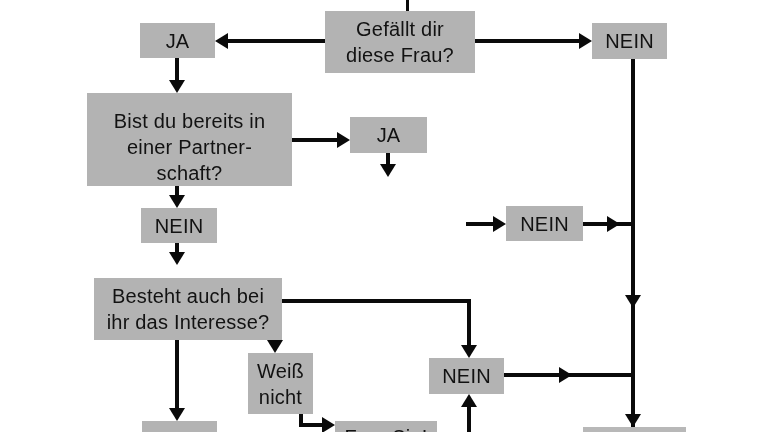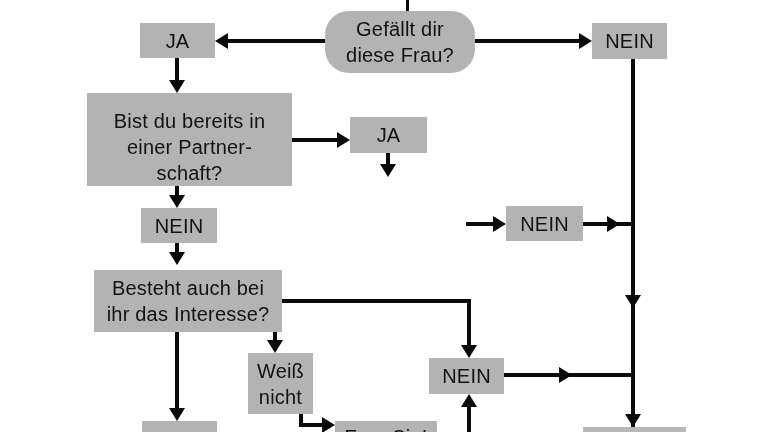--- a/index.html
+++ b/index.html
@@ -88,21 +88,21 @@
   <div class="ln" style="left:467px;top:405px;width:4px;height:27px;"></div>
   <div class="ah up" style="left:461px;top:394px;"></div>
 
   <div class="ln" style="left:504px;top:373px;width:129px;height:4px;"></div>
   <div class="ah right" style="left:559px;top:367px;"></div>
 
   <div class="node" style="left:140px;top:23px;width:75px;height:35px;">
     <span>JA</span>
   </div>
 
-  <div class="node" style="left:325px;top:11px;width:150px;height:62px;border-radius:24px;">
+  <div class="node" style="left:325px;top:11px;width:150px;height:62px;">
     <span>Gefällt dir
 diese Frau?</span>
   </div>
 
   <div class="node" style="left:592px;top:23px;width:75px;height:36px;">
     <span>NEIN</span>
   </div>
 
   <div class="node" style="left:87px;top:93px;width:205px;height:93px;align-items:flex-end;">
     <span>Bist du bereits in
@@ -116,21 +116,21 @@
 
 
   <div class="node" style="left:506px;top:206px;width:77px;height:35px;">
     <span>NEIN</span>
   </div>
 
   <div class="node" style="left:141px;top:208px;width:76px;height:35px;">
     <span>NEIN</span>
   </div>
 
-  <div class="node" style="left:94px;top:270px;width:188px;height:62px;">
+  <div class="node" style="left:94px;top:278px;width:188px;height:62px;">
     <span>Besteht auch bei
 ihr das Interesse?</span>
   </div>
 
   <div class="node" style="left:248px;top:353px;width:65px;height:61px;">
     <span>Weiß
 nicht</span>
   </div>
 
   <div class="node" style="left:429px;top:358px;width:75px;height:36px;">

